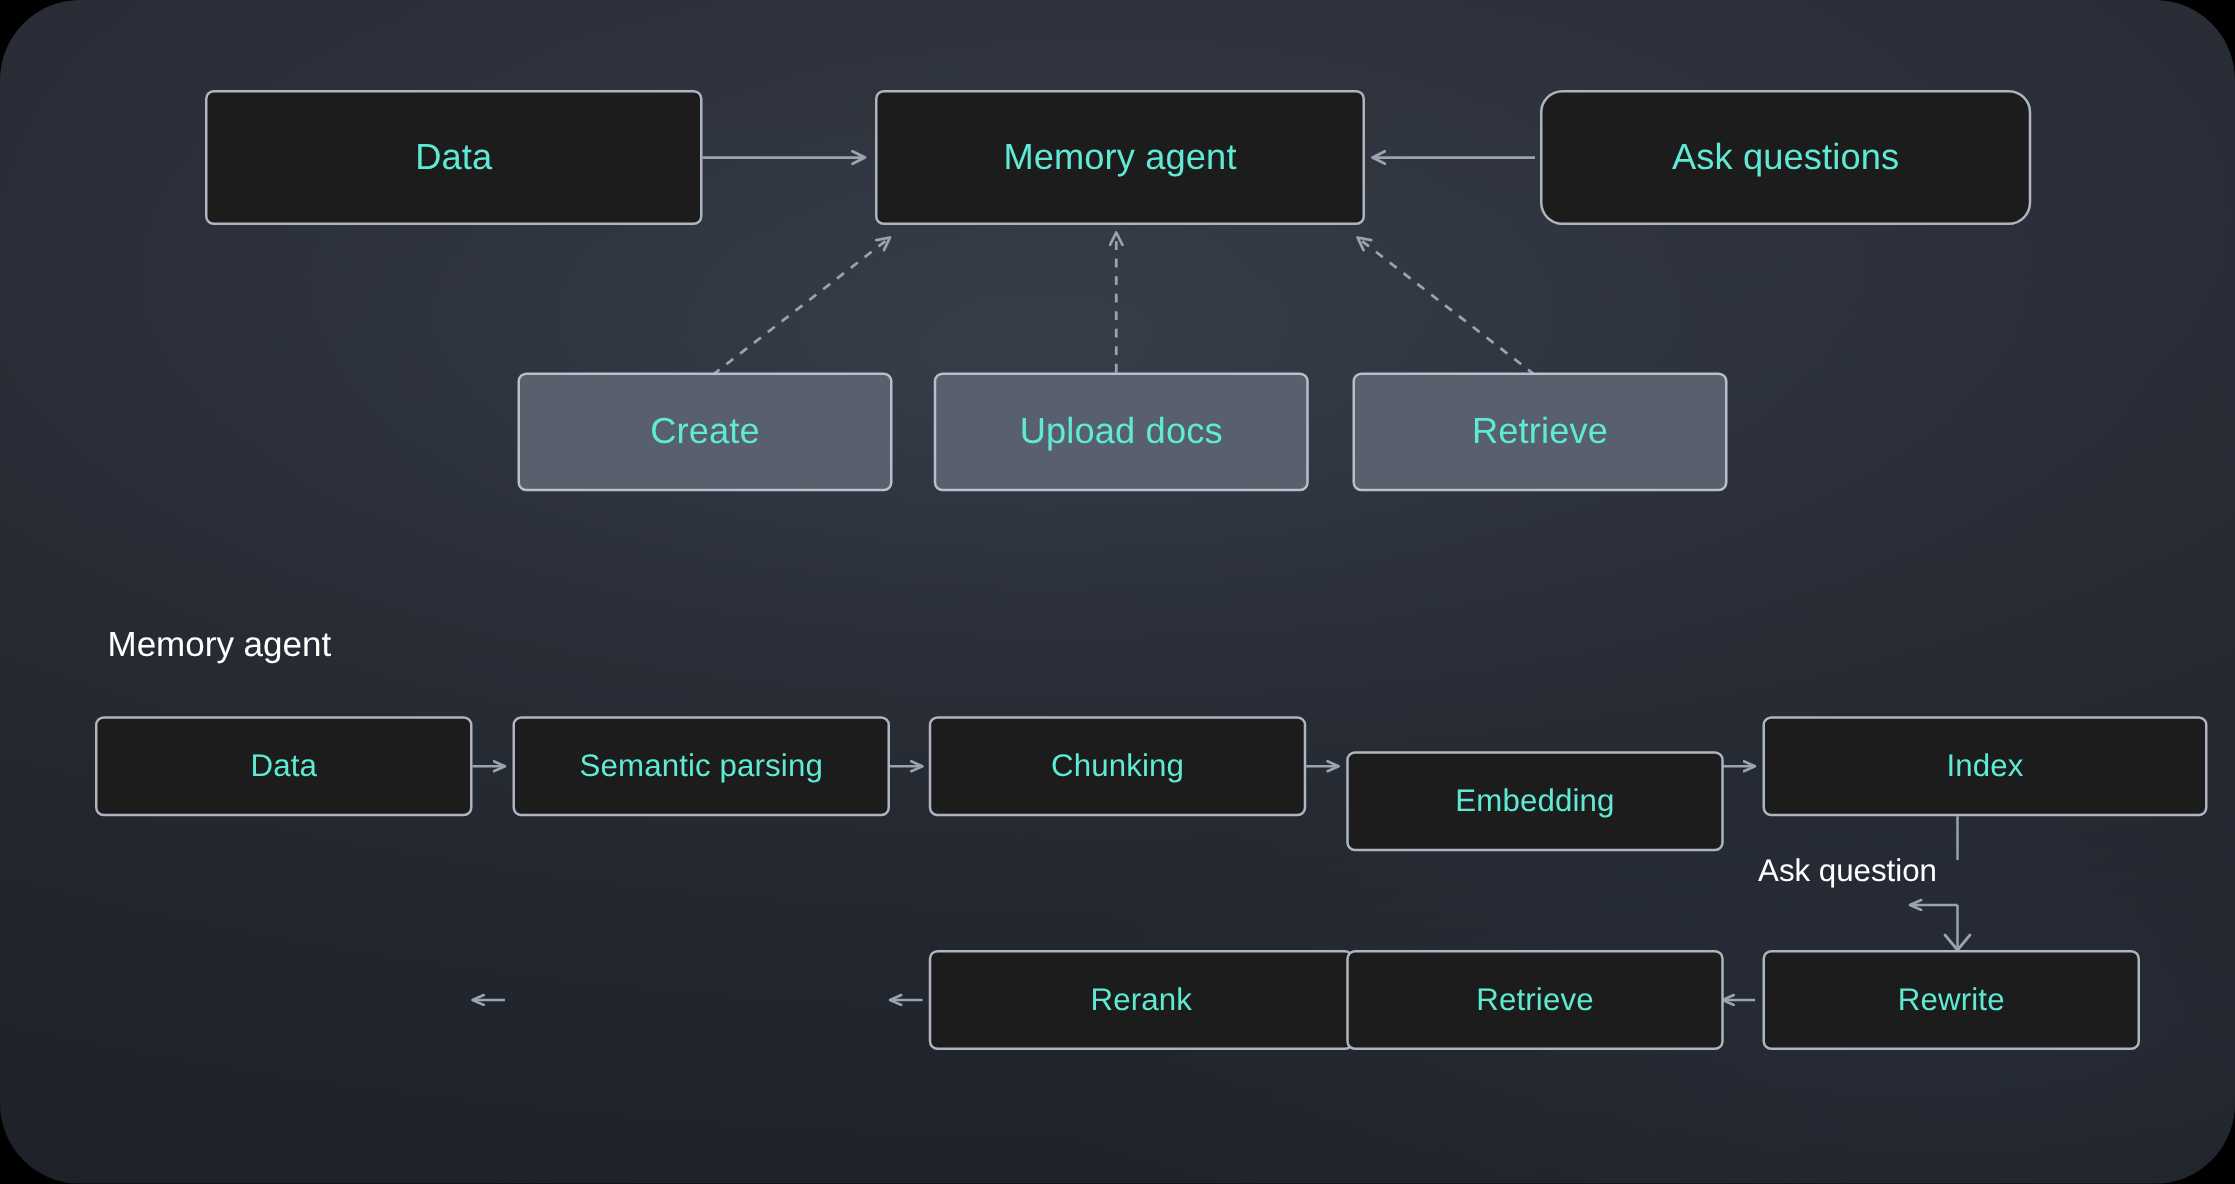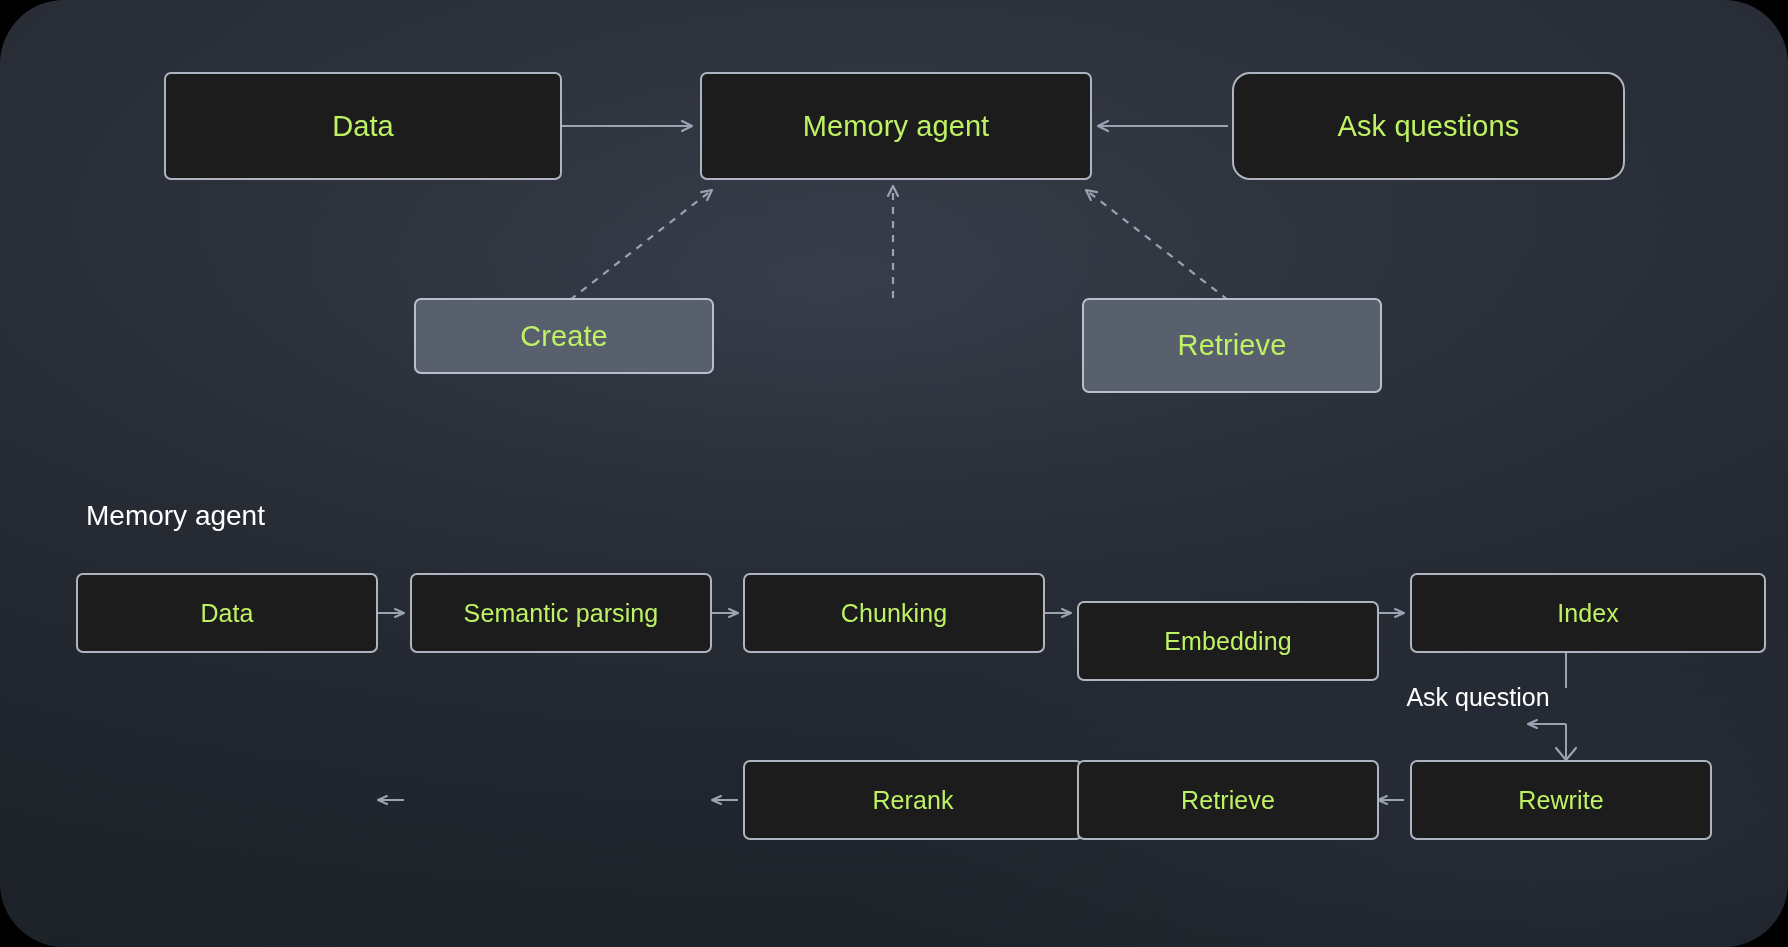--- a/index.html
+++ b/index.html
@@ -48,21 +48,21 @@
 
   
   .node {
     position: absolute;
     box-sizing: border-box;
     display: flex;
     align-items: center;
     justify-content: center;
     border-radius: 7px;
     border: 2px solid #aeb4c0;
-    color: #bef264;
+    color: #5eead4;
     text-align: center;
     letter-spacing: 0.1px;
     user-select: none;
   }
   .node.dark {
     background: #1c1c1c;
   }
   .node.grey {
     background: #585f6d;
     border-color: #b9bfca;
@@ -165,24 +165,27 @@
   </div>
 
   <div class="node dark big" style="left:700px; top:72px; width:392px; height:108px;">
     <span>Memory agent</span>
   </div>
 
   <div class="node dark big" style="left:1232px; top:72px; width:393px; height:108px;border-radius:18px;">
     <span>Ask questions</span>
   </div>
 
-  <div class="node grey mid" style="left:414px; top:298px; width:300px; height:76px;">
+  <div class="node grey mid" style="left:414px; top:298px; width:300px; height:95px;">
     <span>Create</span>
   </div>
 
+  <div class="node grey mid" style="left:747px; top:298px; width:300px; height:95px;">
+    <span>Upload docs</span>
+  </div>
 
   <div class="node grey mid" style="left:1082px; top:298px; width:300px; height:95px;">
     <span>Retrieve</span>
   </div>
 
   <div class="label" id="section-title">Memory agent</div>
 
   <div class="node dark row" style="left:76px; top:573px; width:302px; height:80px;">
     <span>Data</span>
   </div>

